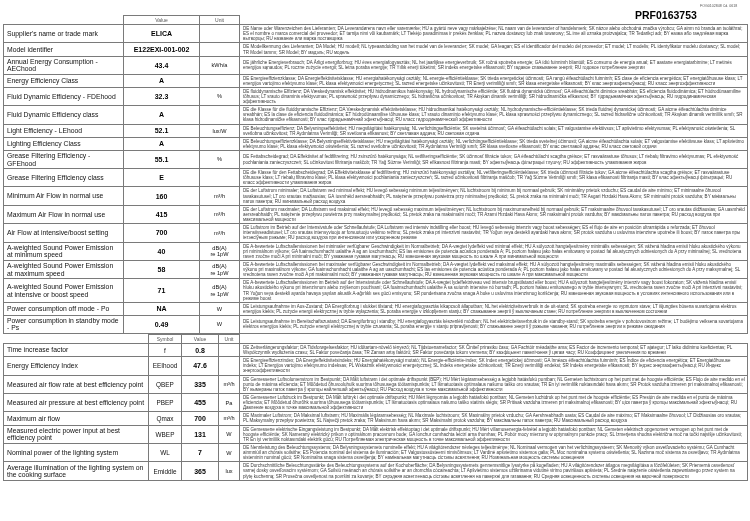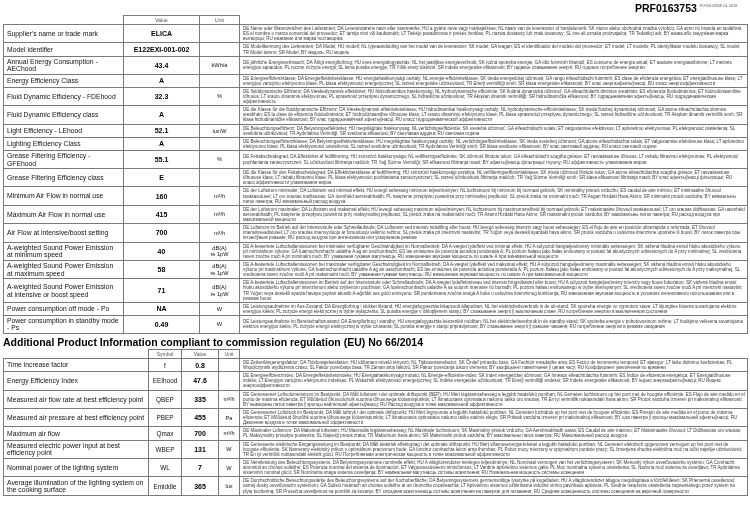--- a/index.html
+++ b/index.html
@@ -4,21 +4,21 @@
 <style>
   * { margin:0; padding:0; box-sizing:border-box; }
   html,body { background:#ffffff; }
   .page {
     width:750px; height:521px; background:#ffffff; position:relative;
     font-family:"Liberation Sans", sans-serif; color:#111; overflow:hidden;
     padding:2px 3px 0 3px;
   }
   .header-line { position:relative; height:12px; margin-bottom:1px; }
   .title-main { font-size:10.5px; font-weight:bold; color:#000; }
-  .ref-code { position:absolute; top:0; left:632px; font-size:10.5px; font-weight:bold; color:#000; }
+  .ref-code { position:absolute; top:7px; left:632px; font-size:10.5px; font-weight:bold; color:#000; }
   .doc-code { position:absolute; top:2px; left:697px; font-size:3.6px; color:#555; }
   .title-additional { font-size:10.5px; font-weight:bold; color:#000; margin:2px 0 1px 0; }
 
   table { border-collapse:collapse; table-layout:fixed; width:744px; }
   td { border:0.8px solid #7a7a7a; vertical-align:middle; overflow:hidden; }
   td.nob { border:none; }
   .hcell { font-size:5px; color:#555; text-align:center; padding:1px 0; height:9px; }
   .lbl  { font-size:6.8px; line-height:1.1; padding:1px 3px; color:#111; }
   .sym  { font-size:6.4px; text-align:center; color:#111; }
   .val  { font-size:7px; font-weight:bold; text-align:center; color:#000; }
@@ -196,21 +196,20 @@
           <td class="lbl">Power consumption in standby mode - Ps</td>
           <td class="val">0.49</td>
           <td class="unit">
             <div>W</div>
           </td>
           <td class="desc">DE Leistungsaufnahme im Bereitschaftszustand; DA Energiforbrug i standby; HU energiafogyasztás készenléti módban; NL het elektriciteitsverbruik in de standby-stand; SK spotreba energie v pohotovostnom režime; LT budėjimo veiksena suvartojama elektros energijos kiekis; PL zużycie energii elektrycznej w trybie czuwania; SL poraba energije v stanju pripravljenosti; BY спажыванне энергіі ў рэжыме чакання; RU потребление энергии в режиме ожидания</td>
         </tr>
       </tbody>
   </table>
 
-  <div class="title-additional">Additional Product Information compliant to commission regulation (EU) No 66/2014</div>
 
   <table>
     <colgroup>
       <col style="width:145px">
         <col style="width:33px">
         <col style="width:37px">
         <col style="width:21px">
         <col style="width:508px">
     </colgroup>
     <thead>

